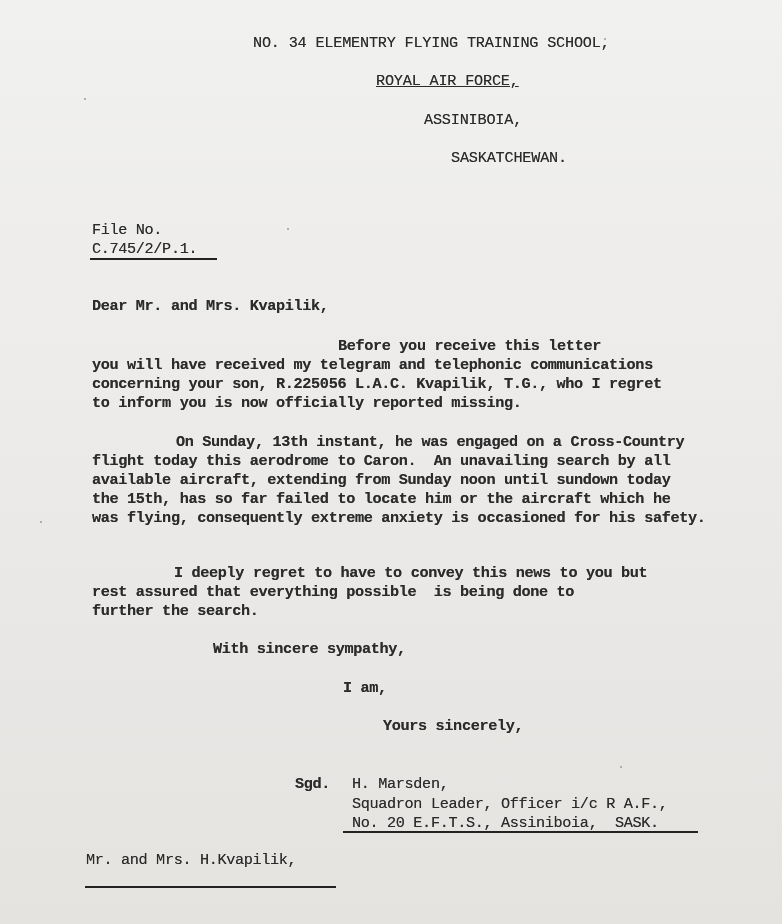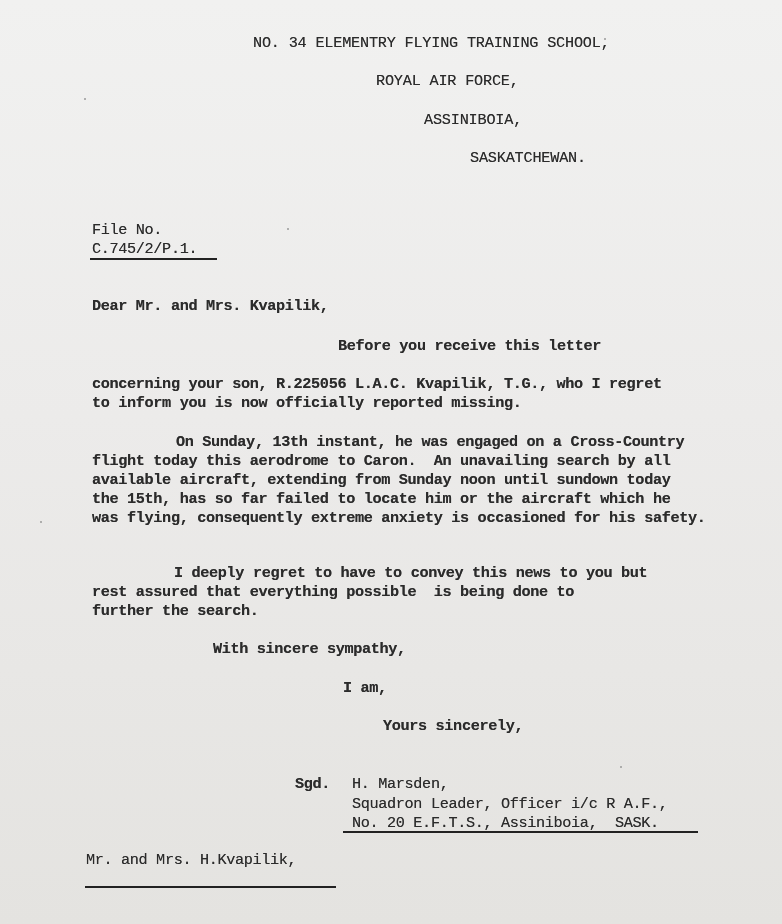--- a/index.html
+++ b/index.html
@@ -35,31 +35,32 @@
       background: #9a9a9a;
       border-radius: 50%;
     }
   </style>
 </head>
 <body>
 
 <div class="page">
 
   <div class="line hdr" style="left:253px; top:34px;">NO. 34 ELEMENTRY FLYING TRAINING SCHOOL,</div>
-  <div class="line hdr" style="left:376px; top:72px;">ROYAL AIR FORCE,</div>
+  <div class="line hdr" style="left:376px; top:72px;text-decoration:underline;">ROYAL AIR FORCE,</div>
   <div class="line hdr" style="left:424px; top:111px;">ASSINIBOIA,</div>
-  <div class="line hdr" style="left:470px; top:149px;">SASKATCHEWAN.</div>
+  <div class="line hdr" style="left:451px; top:149px;">SASKATCHEWAN.</div>
 
   <div class="line" style="left:92px; top:221px; font-weight:normal;">File No.</div>
   <div class="line" style="left:92px; top:240px; font-weight:normal;">C.745/2/P.1.</div>
   <div class="ul" style="left:90px; top:258px; width:127px;"></div>
 
   <div class="line" style="left:338px; top:337px;">Before you receive this letter</div>
 
   <div class="line" style="left:92px; top:297px;">Dear Mr. and Mrs. Kvapilik,</div>
+  <div class="line" style="left:92px; top:356px;">you will have received my telegram and telephonic communications</div>
   <div class="line" style="left:92px; top:375px;">concerning your son, R.225056 L.A.C. Kvapilik, T.G., who I regret</div>
   <div class="line" style="left:92px; top:394px;">to inform you is now officially reported missing.</div>
 
   <div class="line" style="left:176px; top:433px;">On Sunday, 13th instant, he was engaged on a Cross-Country</div>
   <div class="line" style="left:92px; top:452px;">flight today this aerodrome to Caron.  An unavailing search by all</div>
   <div class="line" style="left:92px; top:471px;text-align:right;">available aircraft, extending from Sunday noon until sundown today</div>
   <div class="line" style="left:92px; top:490px;">the 15th, has so far failed to locate him or the aircraft which he</div>
   <div class="line" style="left:92px; top:509px;">was flying, consequently extreme anxiety is occasioned for his safety.</div>
 
   <div class="line" style="left:174px; top:564px;">I deeply regret to have to convey this news to you but</div>

